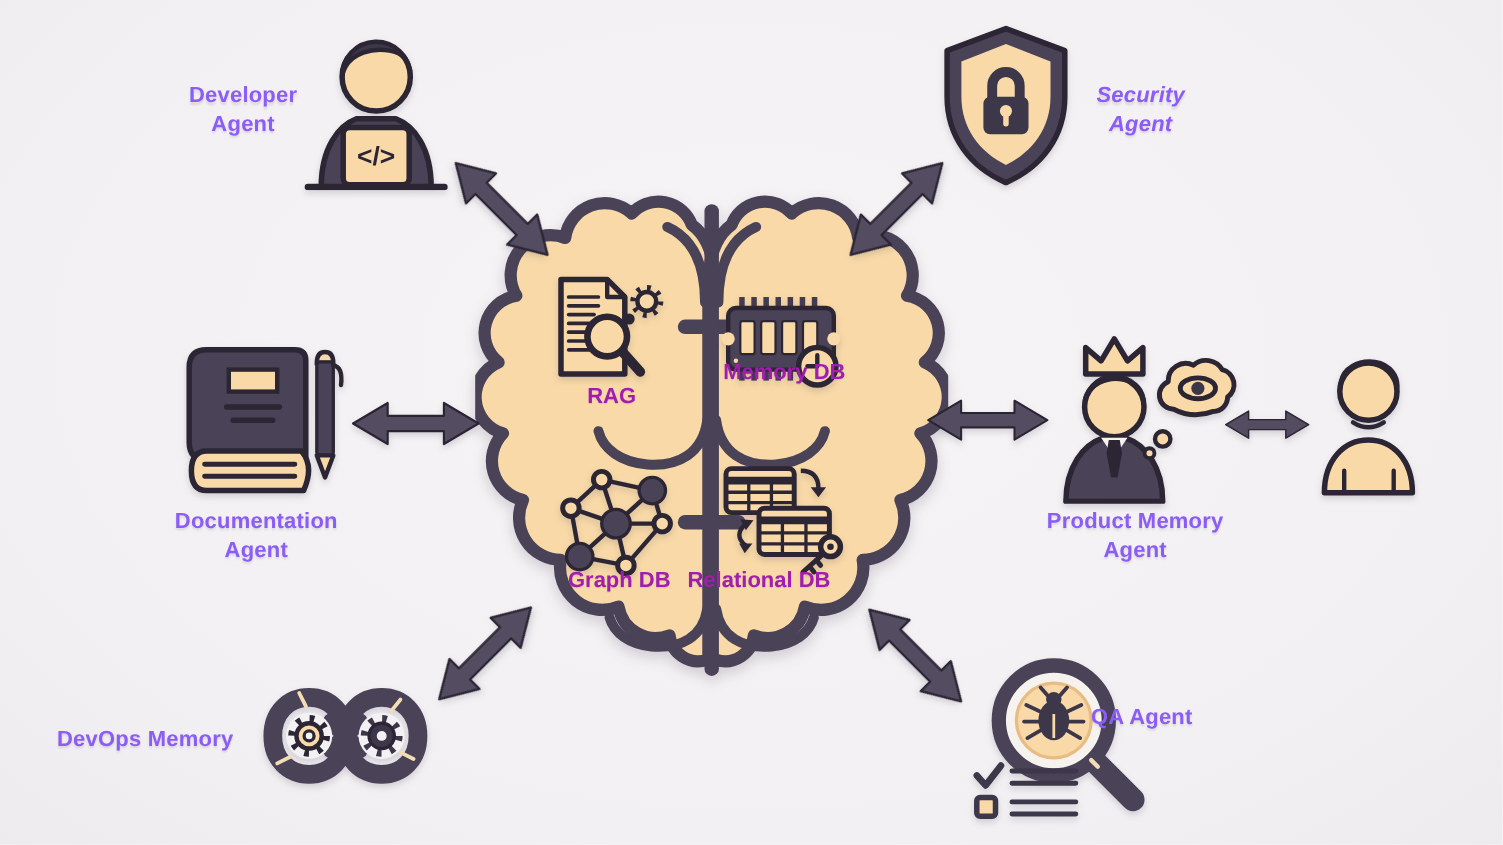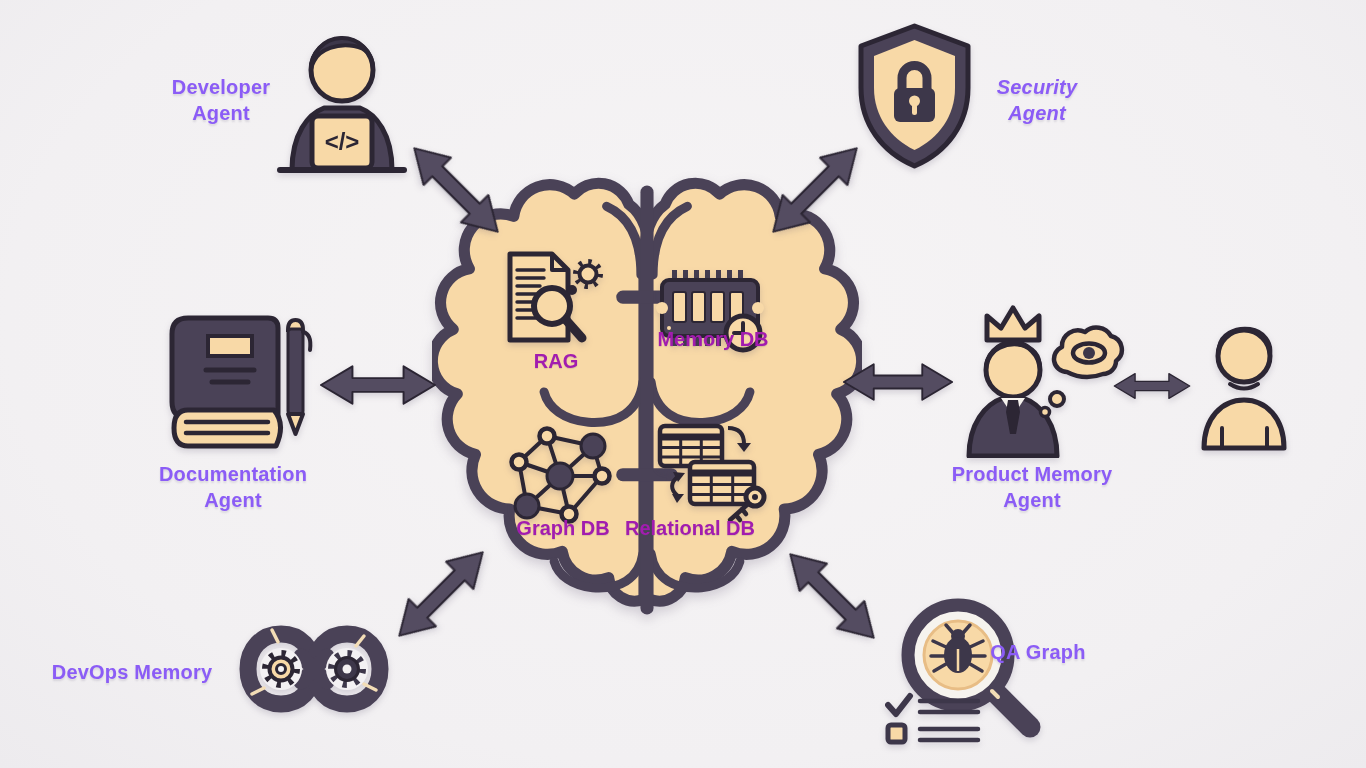--- a/index.html
+++ b/index.html
@@ -294,14 +294,14 @@
     <path d="M 0 -6 V 16" stroke="#f8d9a7" stroke-width="2.5"></path>
   </g>
   <g>
     <path d="M 12 112 L 20 121 L 34 103" fill="none" stroke="#3d374a" stroke-width="6" stroke-linecap="round" stroke-linejoin="round"></path>
     <path d="M 44 108 H 102 M 44 119 H 102" stroke="#3d374a" stroke-width="4.5" stroke-linecap="round"></path>
     <rect x="12" y="132" width="17" height="17" rx="3" fill="#f8d9a7" stroke="#3d374a" stroke-width="5"></rect>
     <path d="M 44 136 H 102 M 44 147 H 102" stroke="#3d374a" stroke-width="4.5" stroke-linecap="round"></path>
   </g>
 </svg>
 <div class="lbl" style="left:938px;top:639px;width:200px;">
-  <div>QA Graph</div>
+  <div>QA Agent</div>
 </div>
 
 </body></html>

